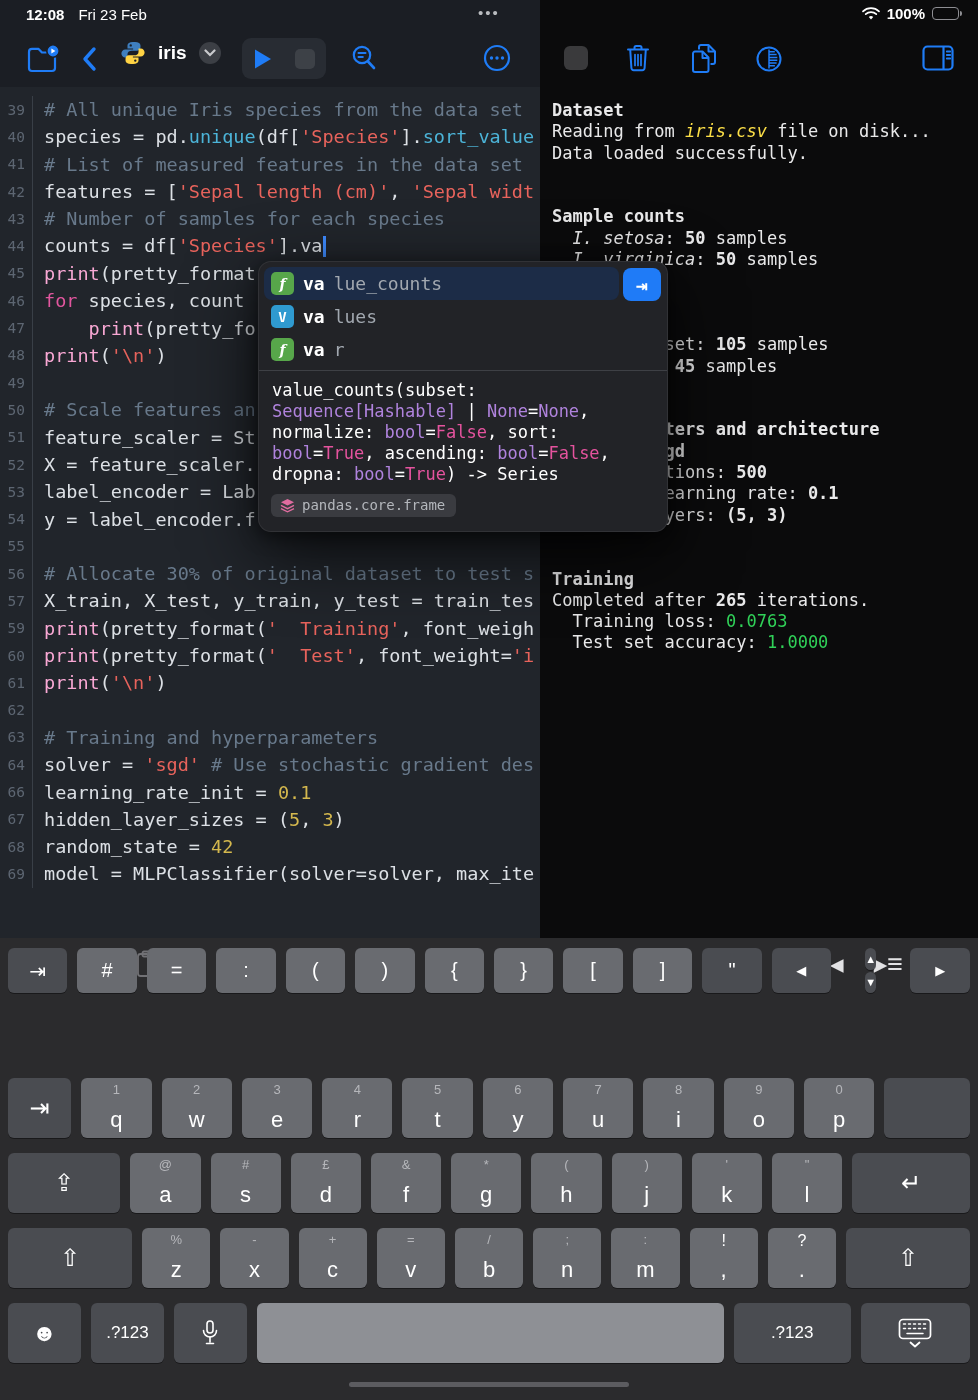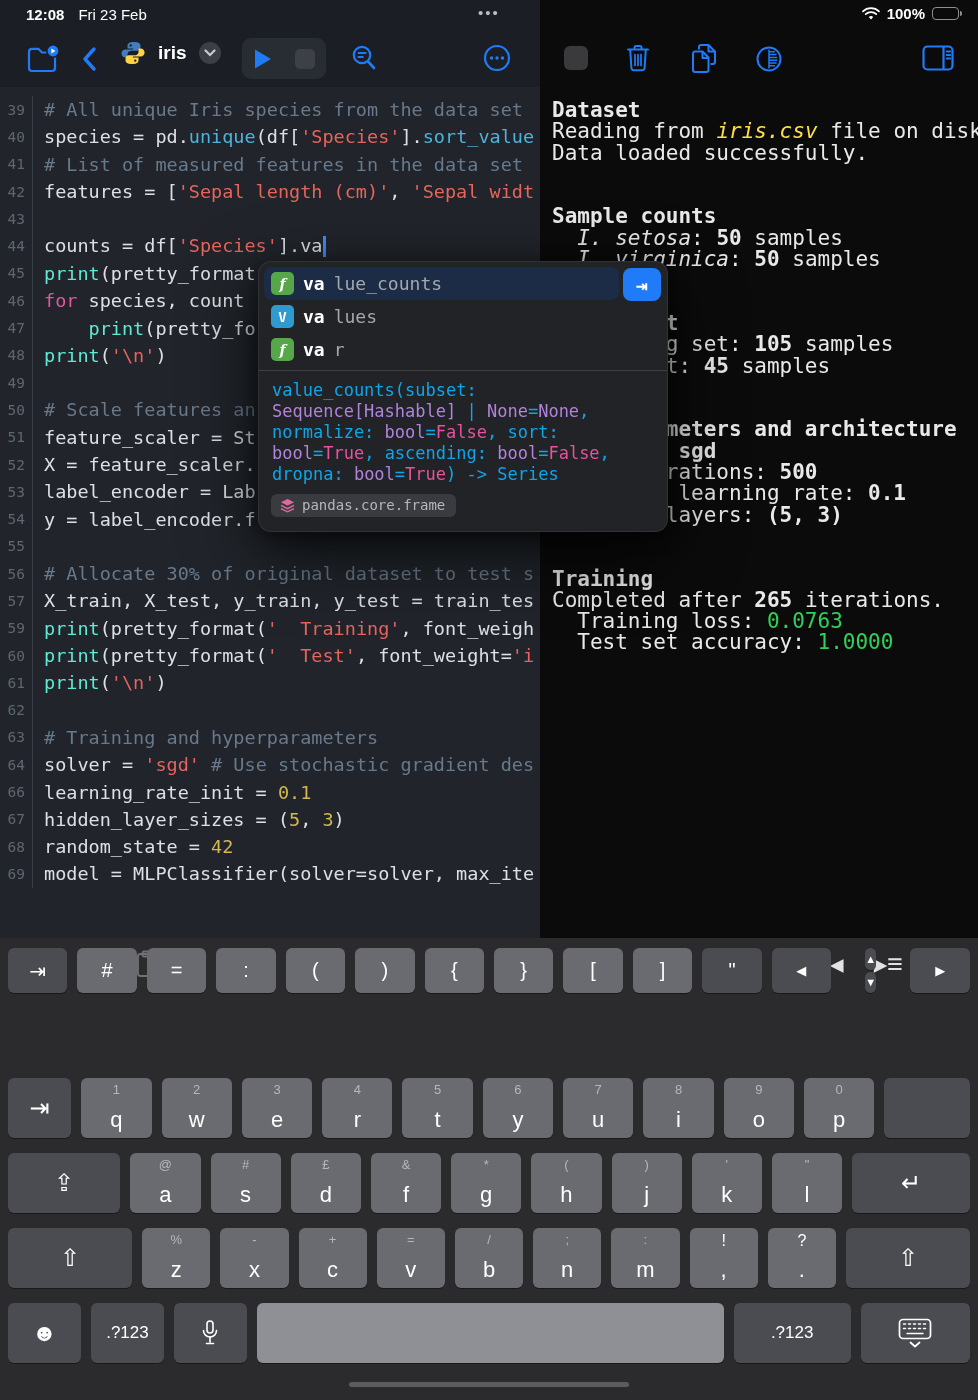--- a/index.html
+++ b/index.html
@@ -32,25 +32,25 @@
   .stop-sq-gray { width:24px; height:24px; border-radius:6px; background:#3a3a3c; }
 
   
   .content { position:absolute; left:0; top:87px; width:978px; height:851px; }
   .editor { position:absolute; left:0; top:0; width:540px; height:851px; background:#21252b; overflow:hidden;
             font-family:"DejaVu Sans Mono", monospace; font-size:18.5px; padding-top:9px; }
   .code-line { display:flex; height:27.3px; align-items:center; white-space:pre; }
   .gutter { flex:0 0 33px; text-align:right; padding-right:7px; color:#5d6672; font-size:14.5px; border-right:1px solid #393f47; align-self:stretch; display:flex; align-items:center; justify-content:flex-end; }
   .code-text { padding-left:11px; white-space:pre; }
   .seg-d { color:#dce0e5; } .seg-c { color:#68798b; } .seg-s { color:#e8635c; }
-  .seg-f { color:#4cb4d8; } .seg-k { color:#e1569e; } .seg-p { color:#5eead4; } .seg-n { color:#d4b84e; }
+  .seg-f { color:#4cb4d8; } .seg-k { color:#e1569e; } .seg-p { color:#f9a8d4; } .seg-n { color:#d4b84e; }
   .cursor { display:inline-block; width:3px; height:21px; background:#3e8bff; vertical-align:middle; margin-left:1px; }
 
   .console { position:absolute; left:540px; top:0; width:438px; height:851px; background:#0b0b0c; overflow:hidden;
-             font-family:"DejaVu Sans Mono", monospace; font-size:21px; color:#e9e9ea; padding:13px 0 0 12px; }
+             font-family:"DejaVu Sans Mono", monospace; font-size:17px; color:#e9e9ea; padding:13px 0 0 12px; }
   .cs-line { white-space:pre; height:21.3px; line-height:21.3px; }
   .cs-h { font-weight:bold; } .cs-b { font-weight:bold; }
   .cs-it { font-style:italic; color:#fde047; } .cs-sb { font-style:italic; }
   .cs-g { color:#30d158; }
 
   
   .popup { position:absolute; left:258px; top:261px; width:410px; height:271px; z-index:5;
            background:#222327; border:1px solid rgba(255,255,255,.07); border-radius:13px;
            box-shadow:0 22px 70px rgba(0,0,0,.72), 0 4px 18px rgba(0,0,0,.5);
            font-family:"DejaVu Sans Mono", monospace; overflow:hidden; }
@@ -61,21 +61,21 @@
            color:#fff; font-size:14px; font-weight:bold; }
   .pu-ic.green { background:#57a64a; font-style:italic; font-family:"DejaVu Serif", serif; }
   .pu-ic.blue { background:#2f9ad0; }
   .pu-match { color:#ffffff; font-weight:bold; font-size:18px; }
   .pu-rest { color:#a2a8b0; font-size:18px; }
   .pu-tabbtn { position:absolute; right:6px; top:6px; width:38px; height:33px; border-radius:8px; background:#1f7bf7;
                display:flex; align-items:center; justify-content:center; color:#fff; font-size:20px; font-weight:bold; }
   .pu-div { height:1px; background:#3e4045; margin-top:4px; }
   .pu-sig { padding:9px 13px 2px 13px; font-size:17px; line-height:21px; }
   .pu-sig div { white-space:pre; }
-  .sg-wh { color:#0ea5e9; } .sg-pu { color:#b083dd; } .sg-mg { color:#e5539e; }
+  .sg-wh { color:#ffffff; } .sg-pu { color:#b083dd; } .sg-mg { color:#e5539e; }
   .pu-badge { display:inline-flex; align-items:center; gap:7px; margin:7px 0 0 12px; padding:3px 11px 4px 9px;
               background:#3a3b40; border-radius:6px; color:#b4b7bc; font-size:14px; }
 
   
   .keyboard { position:absolute; left:0; top:938px; width:978px; height:462px; background:#2b2b2d; z-index:4; }
   .krow { position:absolute; left:8px; width:962px; display:flex; gap:10px; }
   .key { position:relative; background:#696b70; border-radius:6px; box-shadow:0 1px 0 rgba(0,0,0,.4);
          color:#fff; display:flex; align-items:center; justify-content:center; }
   .key.dark { background:#4a4c51; }
   .key .main { position:absolute; bottom:5px; left:0; width:100%; text-align:center; font-size:22px; font-weight:400; }
@@ -219,21 +219,21 @@
         </svg>
     </div>
   </div>
 
   <div class="content">
     <div class="editor" id="editor">
         <div class="code-line"><span class="gutter">39</span><span class="code-text"><span class="seg-c"># All unique Iris species from the data set</span></span></div>
         <div class="code-line"><span class="gutter">40</span><span class="code-text"><span class="seg-d">species = pd.</span><span class="seg-f">unique</span><span class="seg-d">(df[</span><span class="seg-s">'Species'</span><span class="seg-d">].</span><span class="seg-f">sort_value</span></span></div>
         <div class="code-line"><span class="gutter">41</span><span class="code-text"><span class="seg-c"># List of measured features in the data set</span></span></div>
         <div class="code-line"><span class="gutter">42</span><span class="code-text"><span class="seg-d">features = [</span><span class="seg-s">'Sepal length (cm)'</span><span class="seg-d">, </span><span class="seg-s">'Sepal widt</span></span></div>
-        <div class="code-line"><span class="gutter">43</span></div>
+        <div class="code-line"><span class="gutter">43</span><span class="code-text"><span class="seg-c"># Number of samples for each species</span></span></div>
         <div class="code-line"><span class="gutter">44</span><span class="code-text"><span class="seg-d">counts = df[</span><span class="seg-s">'Species'</span><span class="seg-d">].va</span><span class="cursor"></span></span></div>
         <div class="code-line"><span class="gutter">45</span><span class="code-text"><span class="seg-p">print</span><span class="seg-d">(pretty_format</span></span></div>
         <div class="code-line"><span class="gutter">46</span><span class="code-text"><span class="seg-k">for</span><span class="seg-d"> species, count</span></span></div>
         <div class="code-line"><span class="gutter">47</span><span class="code-text"><span class="seg-d">    </span><span class="seg-p">print</span><span class="seg-d">(pretty_fo</span></span></div>
         <div class="code-line"><span class="gutter">48</span><span class="code-text"><span class="seg-p">print</span><span class="seg-d">(</span><span class="seg-s">'\n'</span><span class="seg-d">)</span></span></div>
         <div class="code-line"><span class="gutter">49</span><span class="code-text"></span></div>
         <div class="code-line"><span class="gutter">50</span><span class="code-text"><span class="seg-c"># Scale features an</span></span></div>
         <div class="code-line"><span class="gutter">51</span><span class="code-text"><span class="seg-d">feature_scaler = St</span></span></div>
         <div class="code-line"><span class="gutter">52</span><span class="code-text"><span class="seg-d">X = feature_scaler.</span></span></div>
         <div class="code-line"><span class="gutter">53</span><span class="code-text"><span class="seg-d">label_encoder = Lab</span></span></div>

